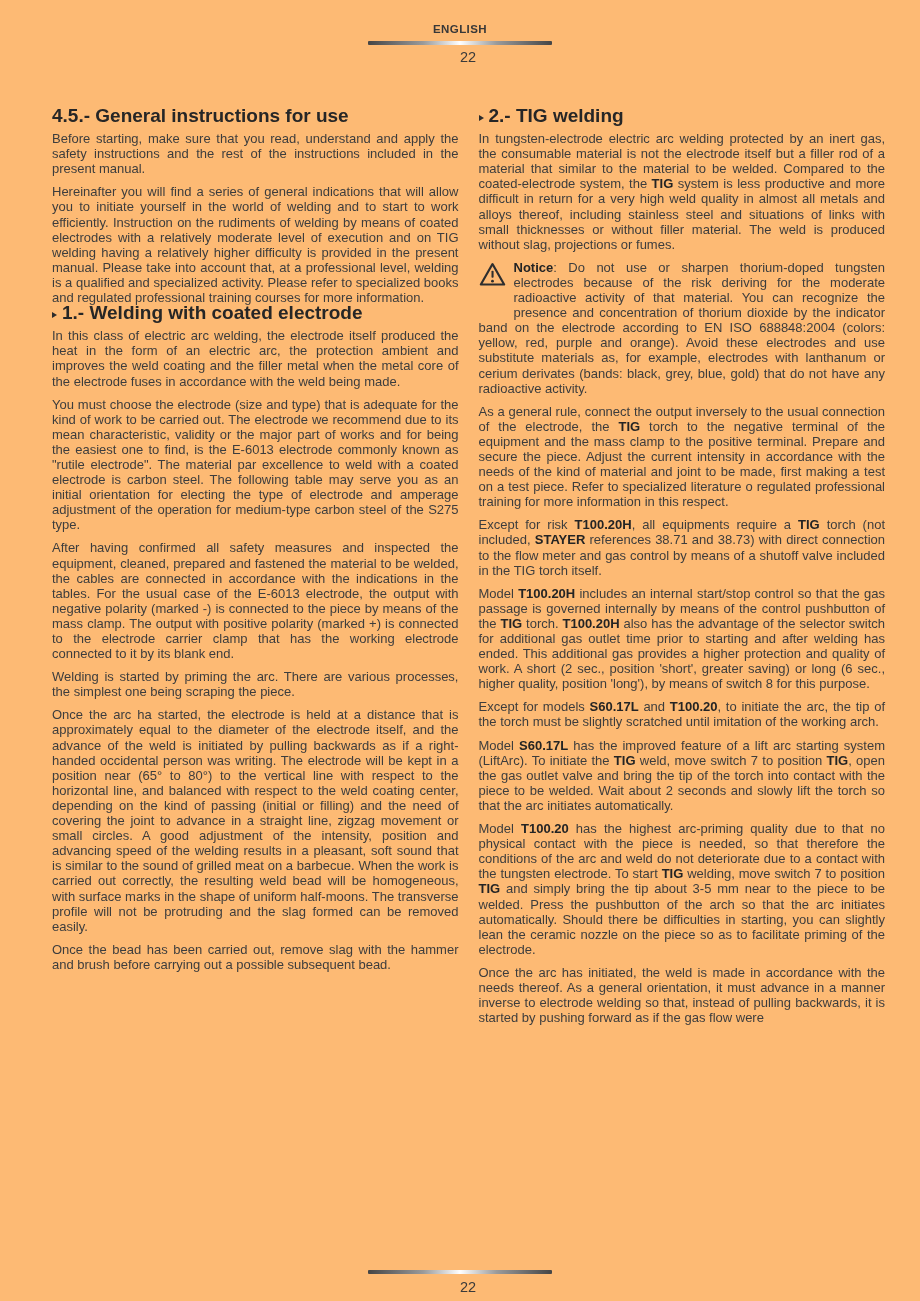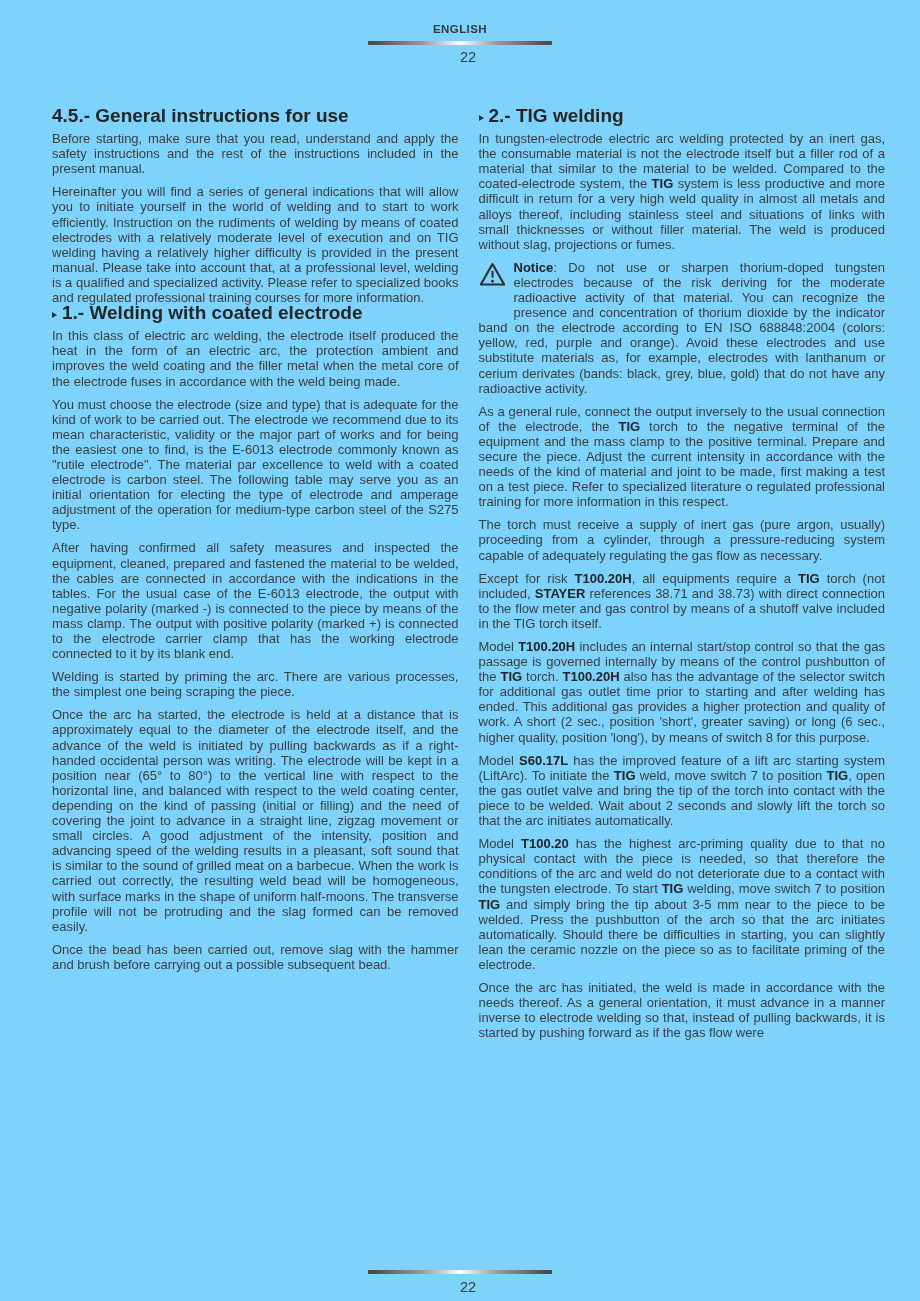--- a/index.html
+++ b/index.html
@@ -1,19 +1,19 @@
 <!DOCTYPE html>
 <html><head>
 <meta charset="utf-8">
 <style>
   html,body{margin:0;padding:0;background:#ffffff;}
   .page{
     position:relative;
     width:920px;height:1301px;
-    background:#7dd3fc;
+    background:#fdba74;
     font-family:"Liberation Sans", sans-serif;
     color:#3d3d3d;
     overflow:hidden;
   }
   
   .hdr{text-align:center;padding-top:23px;}
   .lang{font-weight:bold;font-size:11.5px;letter-spacing:.4px;color:#383838;}
   .rule{
     width:184px;height:4px;margin:6px auto 4px;
     background:linear-gradient(90deg,#454545 0%,#9a9a9a 30%,#ffffff 50%,#9a9a9a 70%,#454545 100%);
@@ -74,23 +74,23 @@
         <p class="blk notice gap">
   <span class="warn-wrap">
     <svg width="27" height="25" viewBox="0 0 32 30" aria-hidden="true">
       <path d="M16 2.5 L30 27 L2 27 Z" fill="none" stroke="#2e2e2e" stroke-width="2.6" stroke-linejoin="round"></path>
       <rect x="14.8" y="10.5" width="2.5" height="8.5" rx="1" fill="#2e2e2e"></rect>
       <circle cx="16" cy="23" r="1.7" fill="#2e2e2e"></circle>
     </svg>
   </span>
 <b>Notice</b><span>: Do not use or sharpen thorium-doped tungsten electrodes because of the risk deriving for the moderate radioactive activity of that material. You can recognize the presence and concentration of thorium dioxide by the indicator band on the electrode according to EN ISO 688848:2004 (colors: yellow, red, purple and orange). Avoid these electrodes and use substitute materials as, for example, electrodes with lanthanum or cerium derivates (bands: black, grey, blue, gold) that do not have any radioactive activity.</span></p>
         <p class="blk para gap"><span>As a general rule, connect the output inversely to the usual connection of the electrode, the </span><b>TIG</b><span> torch to the negative terminal of the equipment and the mass clamp to the positive terminal. Prepare and secure the piece. Adjust the current intensity in accordance with the needs of the kind of material and joint to be made, first making a test on a test piece. Refer to specialized literature o regulated professional training for more information in this respect.</span></p>
-        <p class="blk para gap"><span>The torch must receive a supply of inert gas (pure argon, usually) proceeding from a cylinder, through a pressure-reducing system capable of adequately regulating the gas flow as necessary.</span></p>
         <p class="blk para gap"><span>Except for risk </span><b>T100.20H</b><span>, all equipments require a </span><b>TIG</b><span> torch (not included, </span><b>STAYER</b><span> references 38.71 and 38.73) with direct connection to the flow meter and gas control by means of a shutoff valve included in the TIG torch itself.</span></p>
         <p class="blk para gap"><span>Model </span><b>T100.20H</b><span> includes an internal start/stop control so that the gas passage is governed internally by means of the control pushbutton of the </span><b>TIG</b><span> torch. </span><b>T100.20H</b><span> also has the advantage of the selector switch for additional gas outlet time prior to starting and after welding has ended. This additional gas provides a higher protection and quality of work. A short (2 sec., position 'short', greater saving) or long (6 sec.,  higher quality, position 'long'), by means of switch 8 for this purpose.</span></p>
+        <p class="blk para gap"><span>Except for models </span><b>S60.17L</b><span> and </span><b>T100.20</b><span>, to initiate the arc, the tip of the torch must be slightly scratched until imitation of the working arch.</span></p>
         <p class="blk para gap"><span>Model </span><b>S60.17L</b><span> has the improved feature of a lift arc starting system (LiftArc). To initiate the </span><b>TIG</b><span> weld, move switch 7 to position </span><b>TIG</b><span>, open the gas outlet valve and bring the tip of the torch into contact with the piece to be welded. Wait about 2 seconds and slowly lift the torch so that the arc initiates automatically.</span></p>
         <p class="blk para"><span>Model </span><b>T100.20</b><span> has the highest arc-priming quality due to that no physical contact with the piece is needed, so that therefore the conditions of the arc and weld do not deteriorate due to a contact with the tungsten electrode. To start </span><b>TIG</b><span> welding, move switch 7 to position </span><b>TIG</b><span> and simply bring the tip about 3-5 mm near to the piece to be welded. Press the pushbutton of the arch so that the arc initiates automatically. Should there be difficulties in starting, you can slightly lean the ceramic nozzle on the piece so as to facilitate priming of the electrode.</span></p>
         <p class="blk para"><span>Once the arc has initiated, the weld is made in accordance with the needs thereof. As a general orientation, it must advance in a manner inverse to electrode welding so that, instead of pulling backwards, it is started by pushing forward as if the gas flow were</span></p>
       </div>
   </div>
 
   <div class="ftr">
     <div class="rule"></div>
     <div class="pnum">22</div>
   </div>

